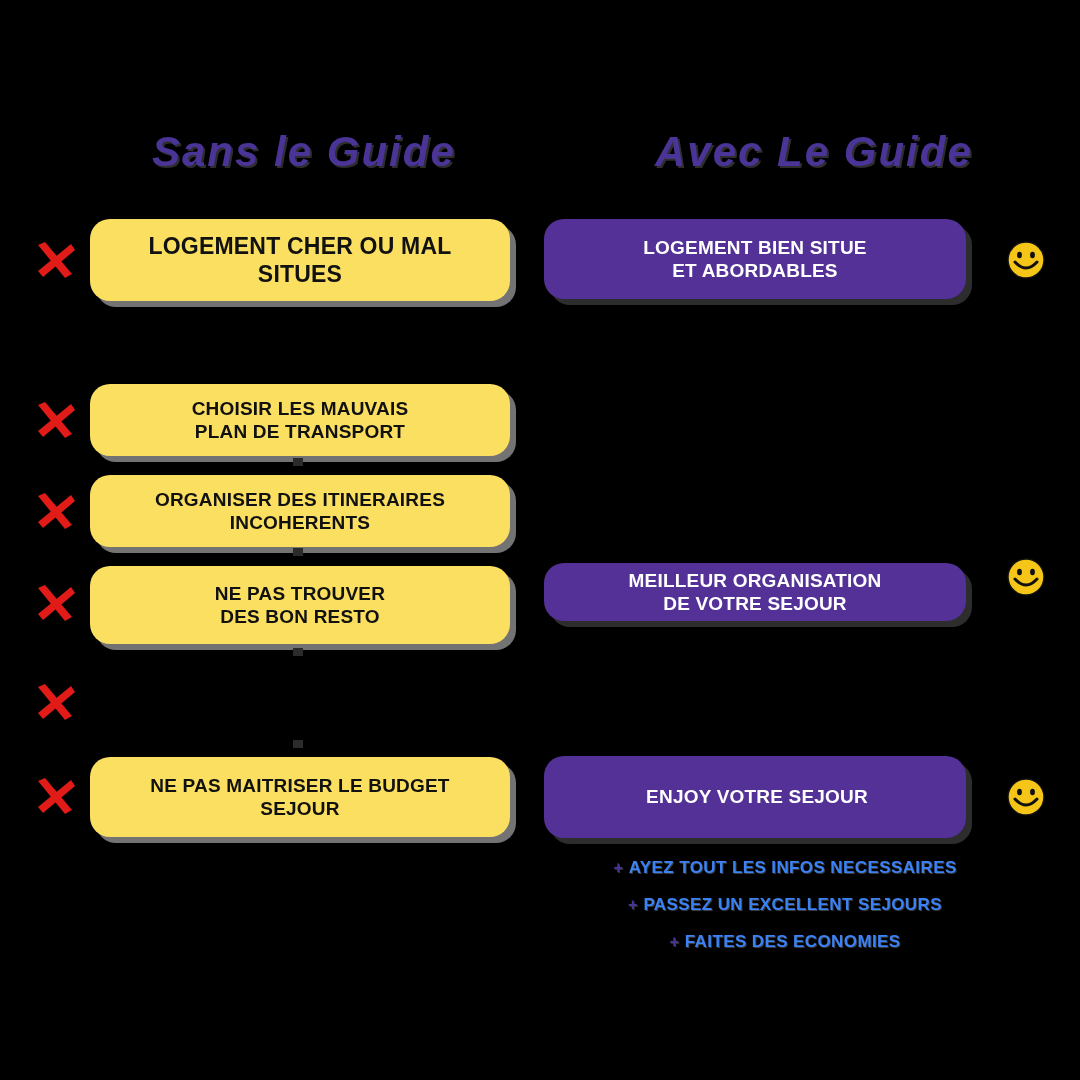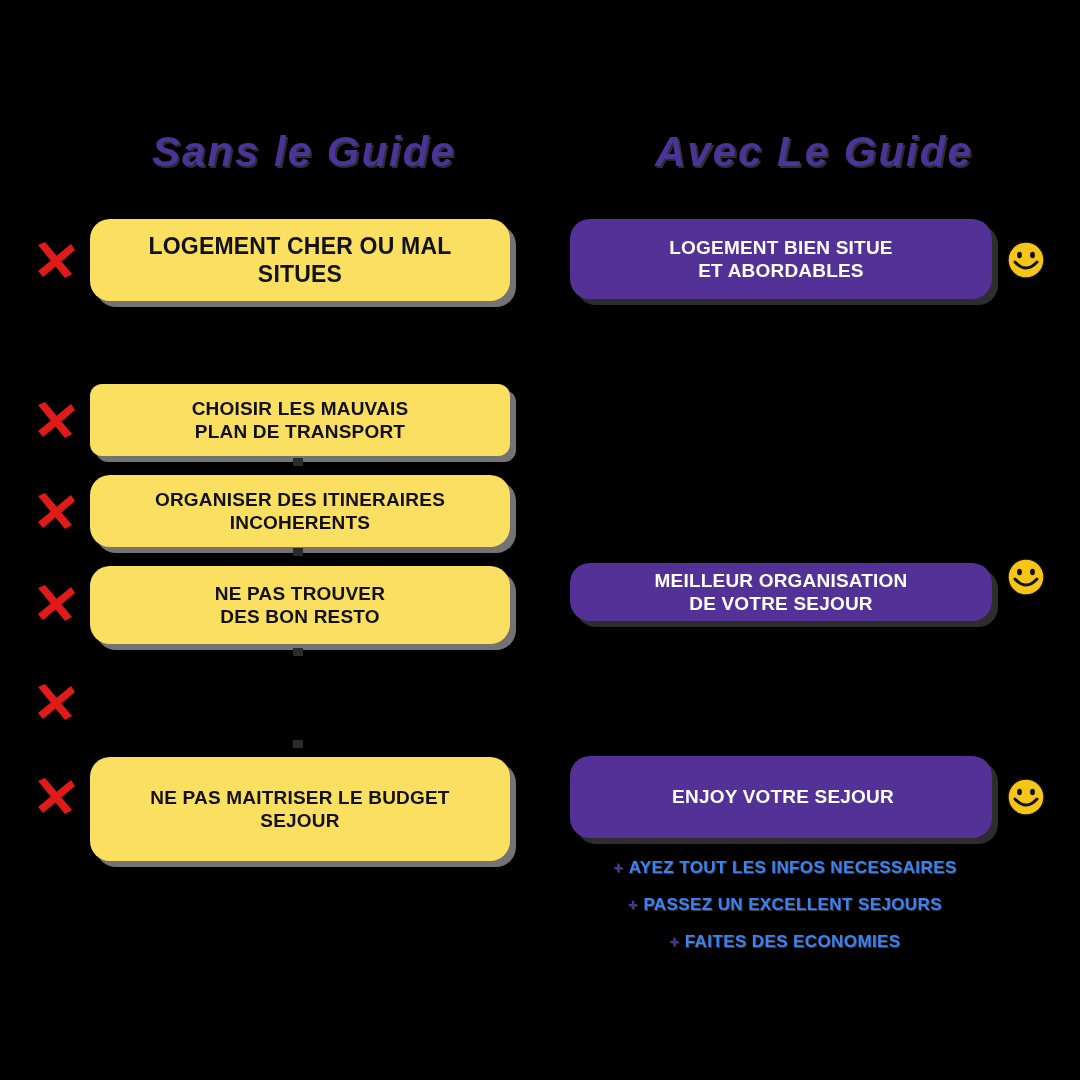--- a/index.html
+++ b/index.html
@@ -60,29 +60,29 @@
     color: #ffffff;
     box-shadow: 6px 6px 0 rgba(60,60,60,0.75);
   }
 
   
   .prob {
     left: 90px;
     width: 420px;
   }
   .prob-1 { top: 219px; height: 82px; font-size: 23px; }
-  .prob-2 { top: 384px; height: 72px; font-size: 19px; border-radius: 12px; }
+  .prob-2 { top: 384px; height: 72px; font-size: 19px; }
   .prob-3 { top: 475px; height: 72px; font-size: 19px; }
   .prob-4 { top: 566px; height: 78px; font-size: 19px; }
   .prob-5 { top: 667px; height: 70px; font-size: 19px; }
-  .prob-6 { top: 757px; height: 104px; font-size: 19px; }
+  .prob-6 { top: 757px; height: 80px; font-size: 19px; }
 
   
   .bene {
-    left: 570px;
+    left: 544px;
     width: 422px;
   }
   .bene-1 { top: 219px; height: 80px; font-size: 19px; }
   .bene-2 { top: 536px; height: 58px; font-size: 19px; margin-top: 27px; }
   .bene-3 { top: 756px; height: 82px; font-size: 19px; padding-left: 22px; }
 
   
   .xmark {
     position: absolute;
     left: 30px;

